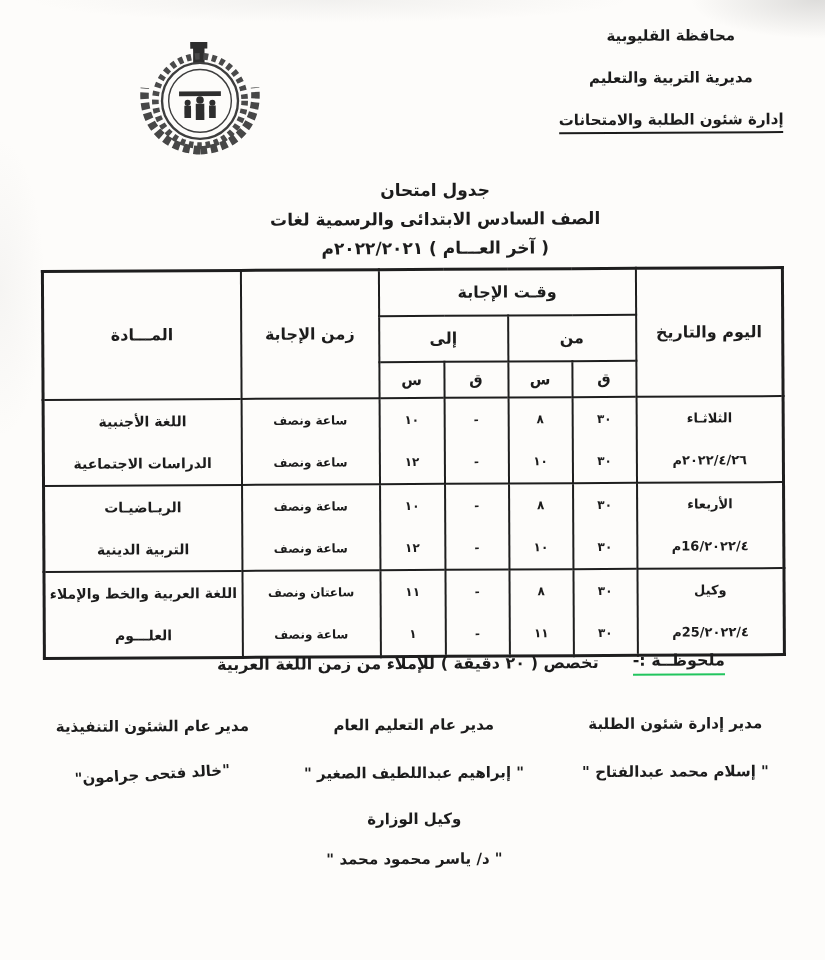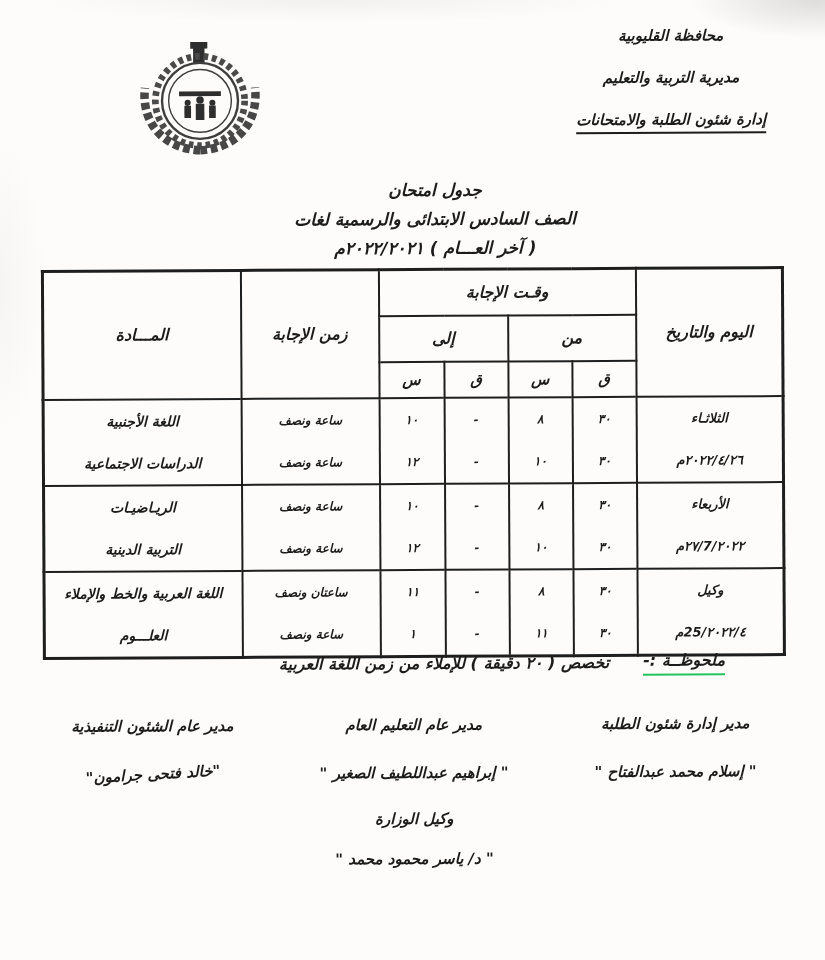--- a/index.html
+++ b/index.html
@@ -7,21 +7,20 @@
   body { background: #eceae6; }
 
   .page {
     position: relative;
     width: 825px; height: 960px;
     background: #fdfcfa;
     font-family: "DejaVu Sans", sans-serif;
     font-weight: 700;
     color: #1c1c1c;
     overflow: hidden;
-    font-style: italic;
   }
   .page::before {
     content: "";
     position: absolute; inset: 0; pointer-events: none;
     background:
       radial-gradient(ellipse 180px 55px at 99% 0%, rgba(110,110,110,.22), transparent 70%),
       radial-gradient(ellipse 400px 30px at 40% 0%, rgba(140,140,140,.10), transparent 75%),
       radial-gradient(ellipse 60px 200px at 0% 30%, rgba(150,150,150,.07), transparent 75%);
   }
   .content { position: absolute; inset: 0; transform: rotate(-0.3deg); }
@@ -193,21 +192,21 @@
             <div>اللغة الأجنبية</div>
             <div>الدراسات الاجتماعية</div>
           </div>
             </td>
         </tr>
 
         <tr>
           <td class="day-cell">
             <div class="stack">
               <div>الأربعاء</div>
-              <div>٢٠٢٢/7/٢٧م</div>
+              <div>٢٠٢٢/٤/16م</div>
             </div>
           </td>
           <td>
               <div class="stack">
             <div>٣٠</div>
             <div>٣٠</div>
           </div>
             </td>
           <td>
               <div class="stack">

